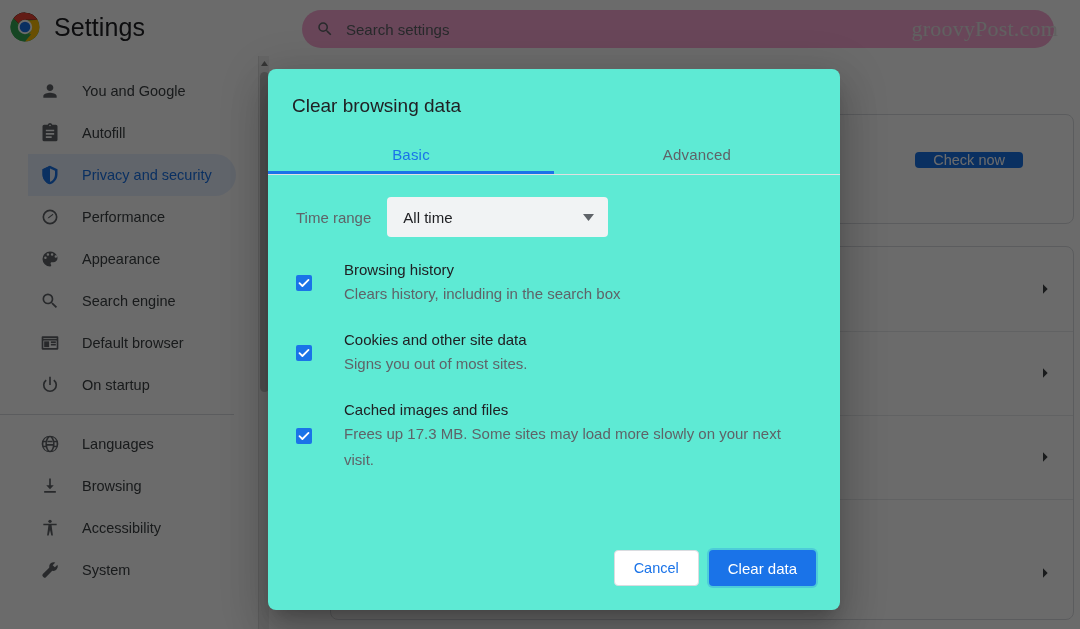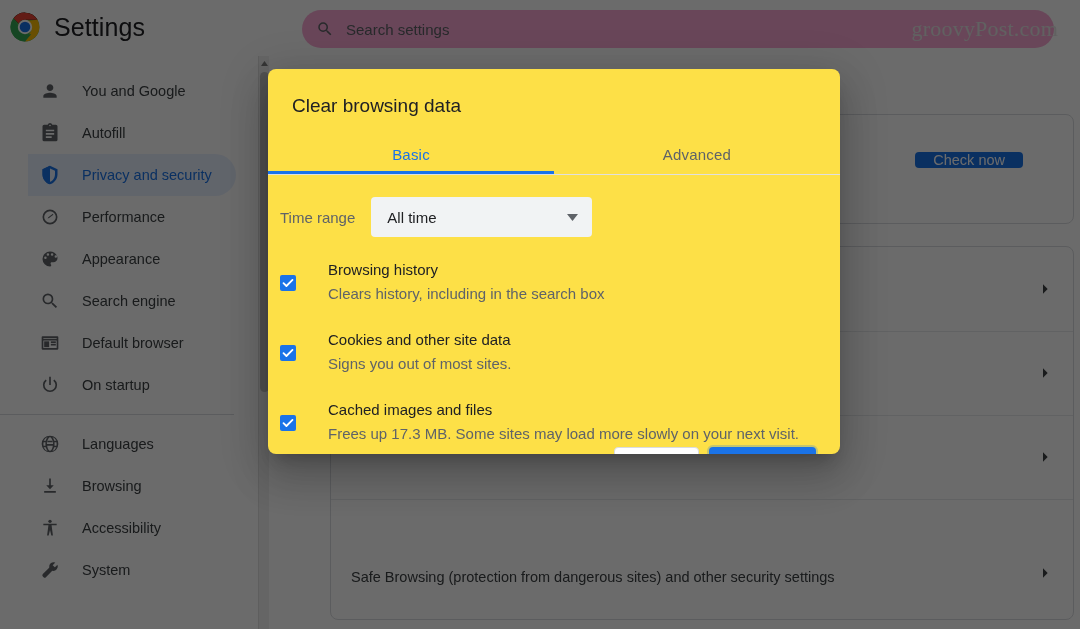--- a/index.html
+++ b/index.html
@@ -99,22 +99,22 @@
   .bigtext { position: absolute; font-size: 14.5px; color: #3c4043; white-space: nowrap; }
 
   
   .scrim {
     position: absolute; inset: 0; background: rgba(0,0,0,0.58); z-index: 40;
   }
 
   
   .dialog {
     position: absolute; left: 268px; top: 69px;
-    width: 572px; height: 385px;
-    background: #fde047; border-radius: 8px;
+    width: 572px; height: 541px;
+    background: #5eead4; border-radius: 8px;
     box-shadow: 0 11px 15px -7px rgba(0,0,0,.2),
                 0 24px 38px 3px rgba(0,0,0,.14),
                 0 9px 46px 8px rgba(0,0,0,.12);
     z-index: 50; overflow: hidden;
     display: flex; flex-direction: column;
   }
   .dlg-title {
     font-size: 19px; color: #202124; font-weight: 400;
     padding: 24px 24px 0 24px; line-height: 26px;
   }
@@ -125,21 +125,21 @@
   .tab {
     flex: 1 1 0; display: flex; align-items: center; justify-content: center;
     font-size: 15px; color: #5f6368; letter-spacing: .2px;
     height: 42px; cursor: pointer;
   }
   .tab.active { color: #1a73e8; font-weight: 500; }
   .tab-underline {
     position: absolute; left: 0; bottom: 0; width: 50%; height: 3px;
     background: #1a73e8;
   }
-  .dlg-body { flex: 1 1 auto; padding: 0 12px; }
+  .dlg-body { flex: 1 1 auto; padding: 0 28px; }
 
   .timerange-row {
     display: flex; align-items: center; gap: 16px;
     margin-top: 22px;
   }
   .tr-label { font-size: 15px; color: #5f6368; }
   .tr-select {
     width: 221px; height: 40px; background: #f1f3f4; border-radius: 4px;
     display: flex; align-items: center; justify-content: space-between;
     padding: 0 14px 0 16px; font-size: 15px; color: #202124;

